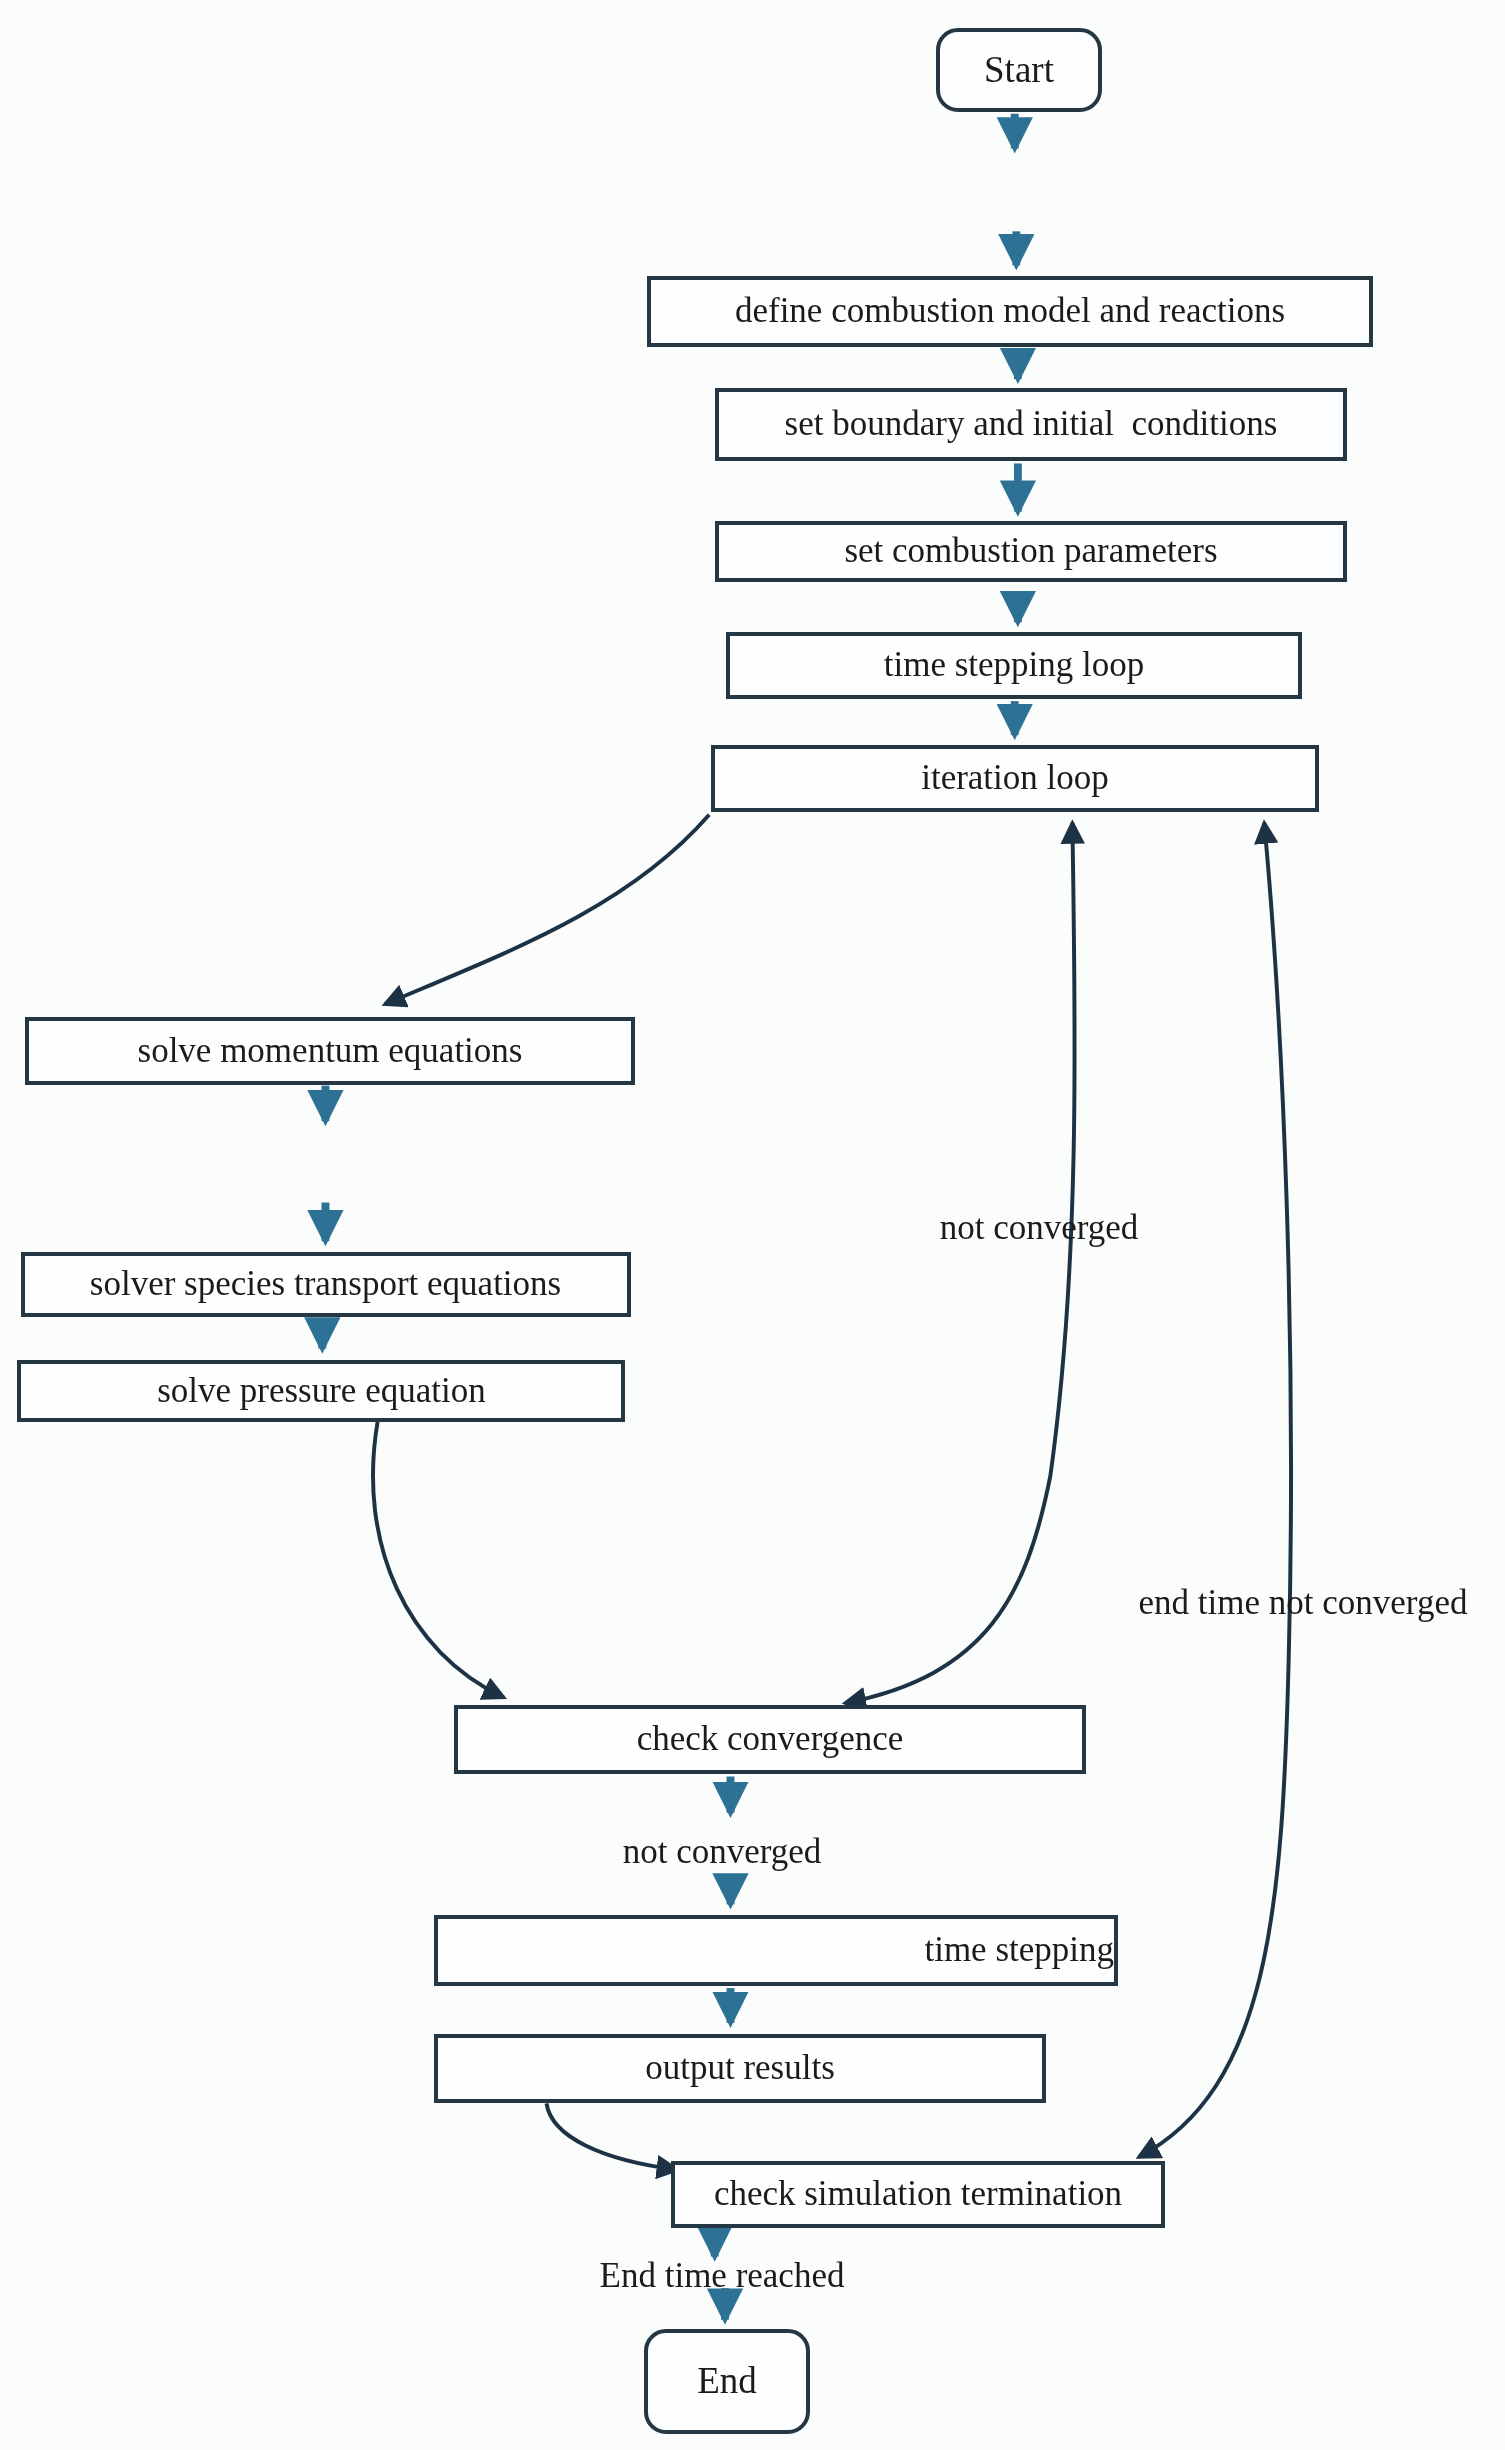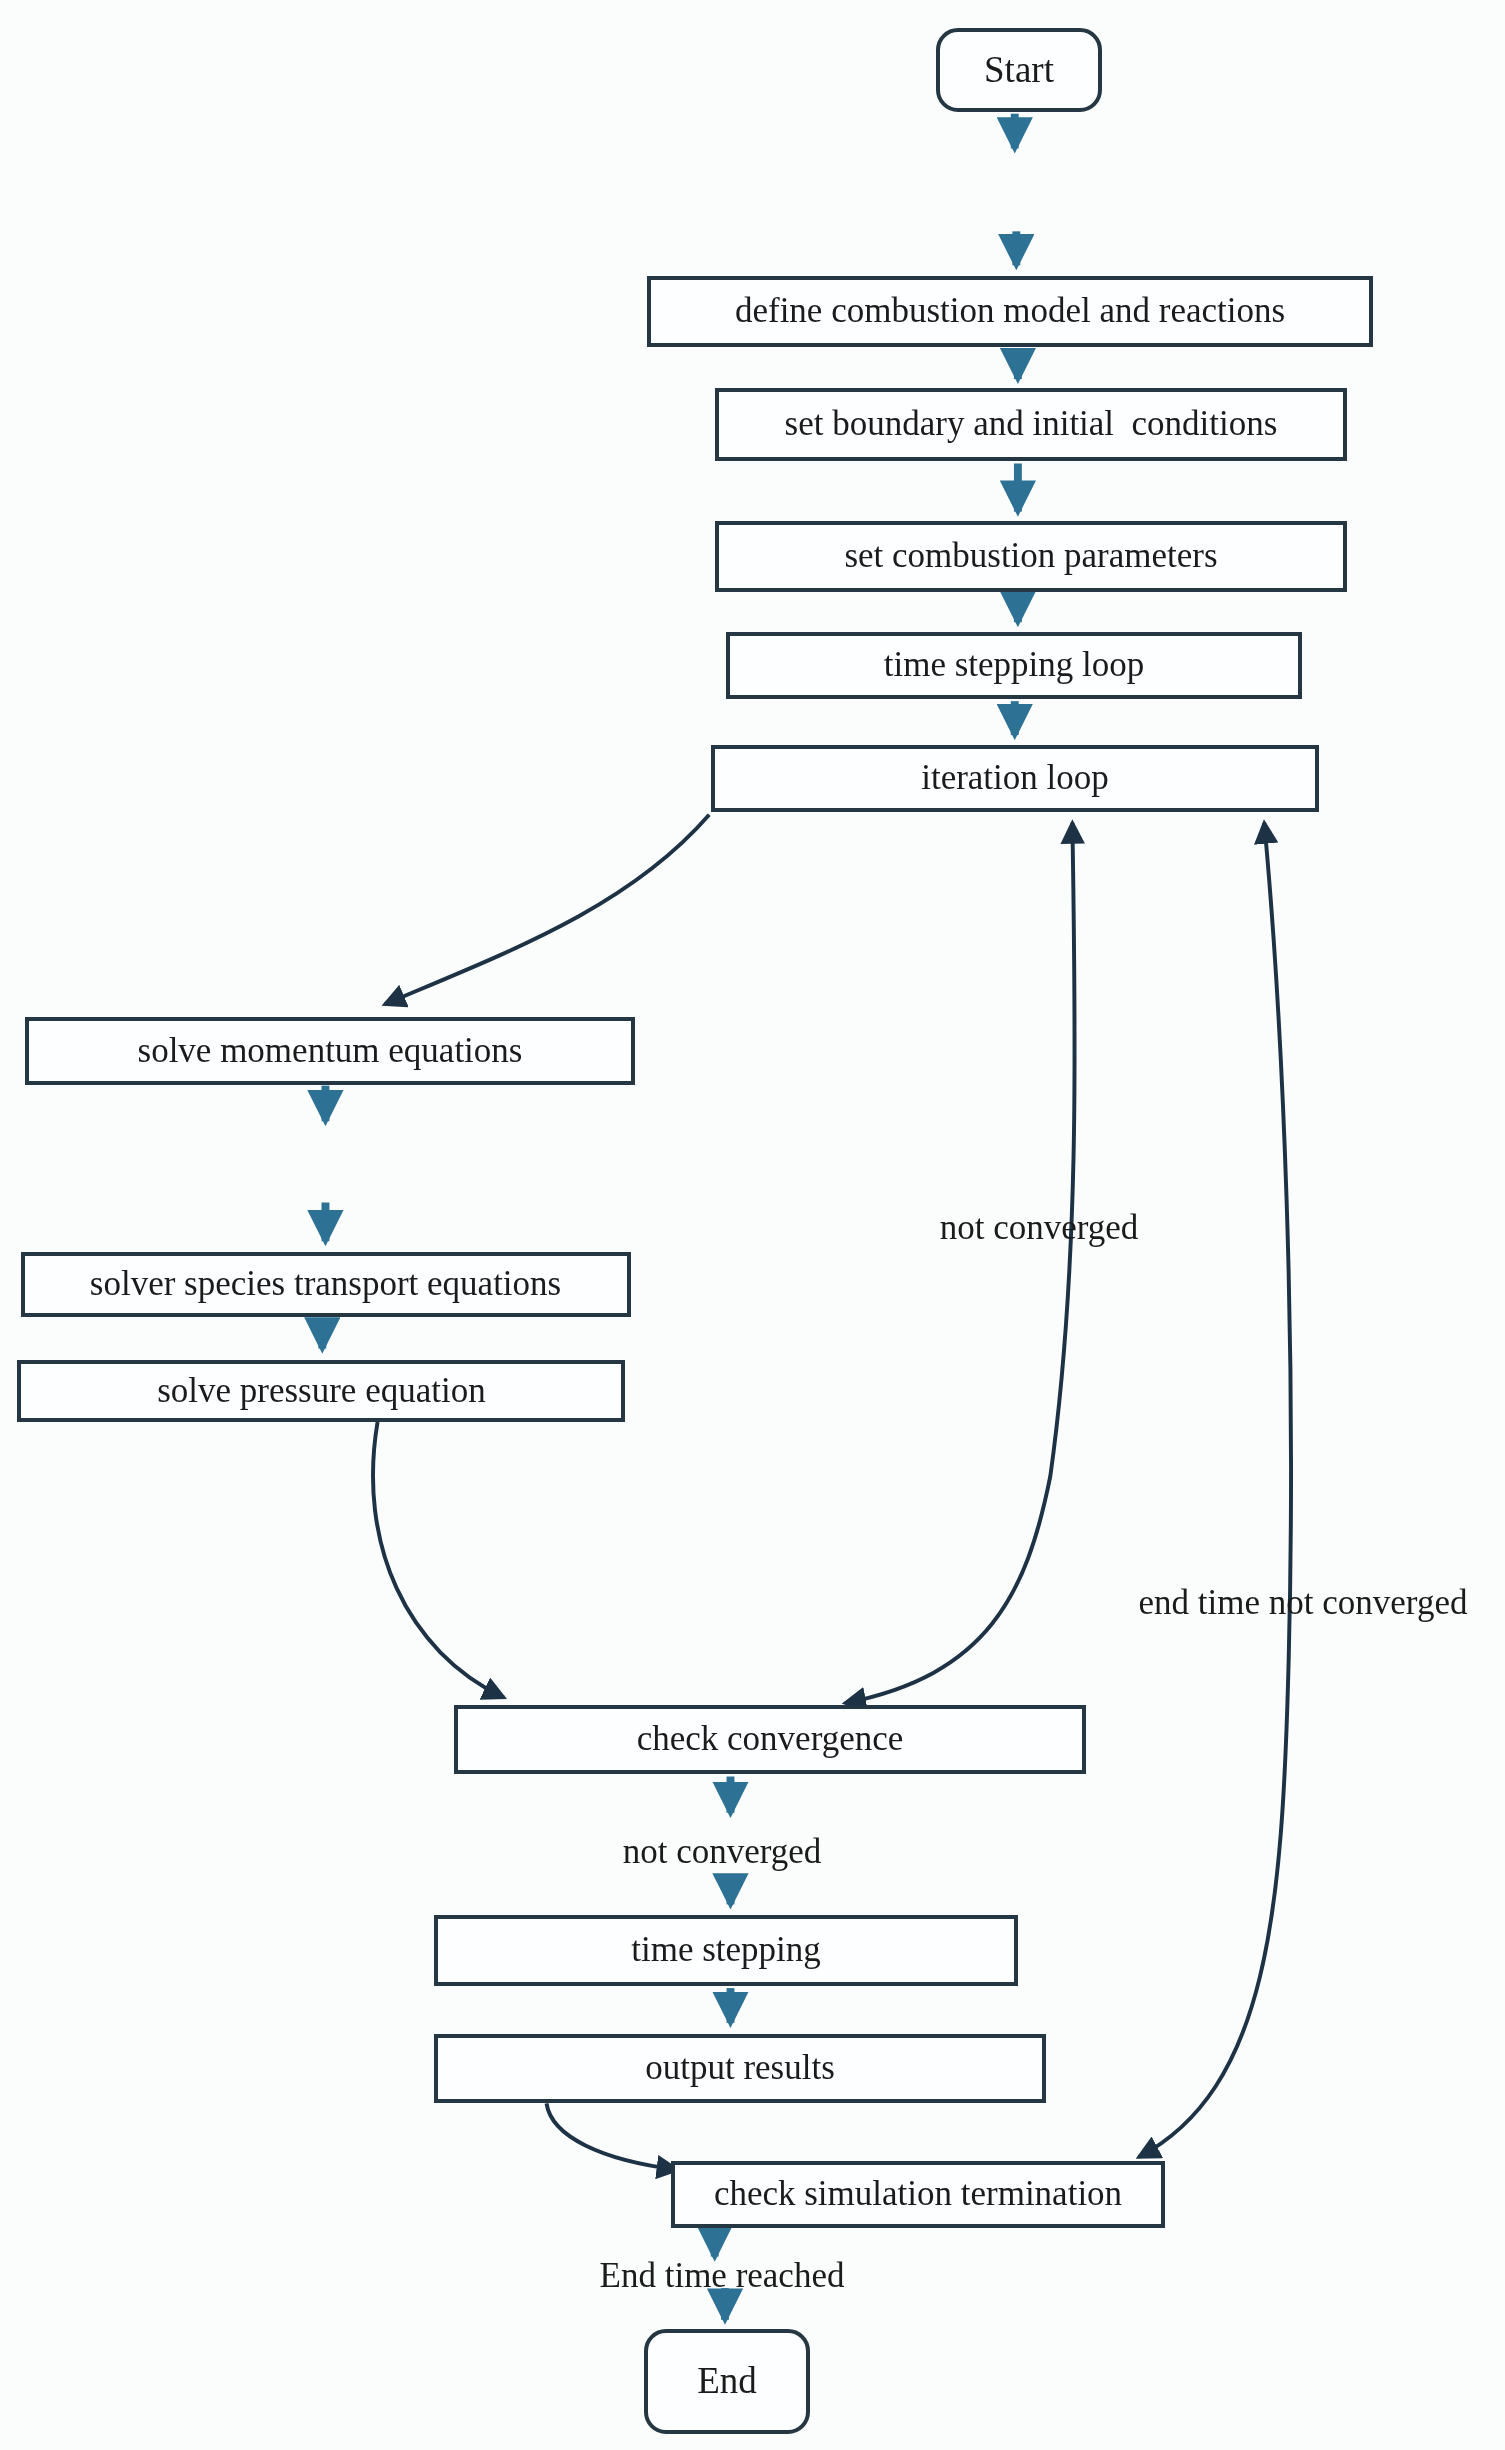--- a/index.html
+++ b/index.html
@@ -94,21 +94,21 @@
 
 
   <div class="node" style="left:647px;top:276px;width:726px;height:71px;">
     <span>define combustion model and reactions</span>
   </div>
 
   <div class="node" style="left:715px;top:388px;width:632px;height:73px;">
     <span>set boundary and initial  conditions</span>
   </div>
 
-  <div class="node" style="left:715px;top:521px;width:632px;height:71px;text-align:right;">
+  <div class="node" style="left:715px;top:521px;width:632px;height:61px;text-align:right;">
     <span>set combustion parameters</span>
   </div>
 
   <div class="node" style="left:726px;top:632px;width:576px;height:67px;">
     <span>time stepping loop</span>
   </div>
 
   <div class="node" style="left:711px;top:745px;width:608px;height:67px;">
     <span>iteration loop</span>
   </div>
@@ -123,21 +123,21 @@
   </div>
 
   <div class="node" style="left:17.4px;top:1360px;width:608px;height:62px;">
     <span>solve pressure equation</span>
   </div>
 
   <div class="node" style="left:422px;top:1705px;width:632px;height:69px;margin-left:32px;">
     <span>check convergence</span>
   </div>
 
-  <div class="node" style="left:434px;top:1915px;width:584px;height:71px;">
+  <div class="node" style="left:434px;top:1915px;width:684px;height:71px;justify-content:flex-end;">
     <span>time stepping</span>
   </div>
 
   <div class="node" style="left:434px;top:2034px;width:612px;height:69px;">
     <span>output results</span>
   </div>
 
   <div class="node" style="left:671px;top:2161px;width:494px;height:67px;">
     <span>check simulation termination</span>
   </div>

